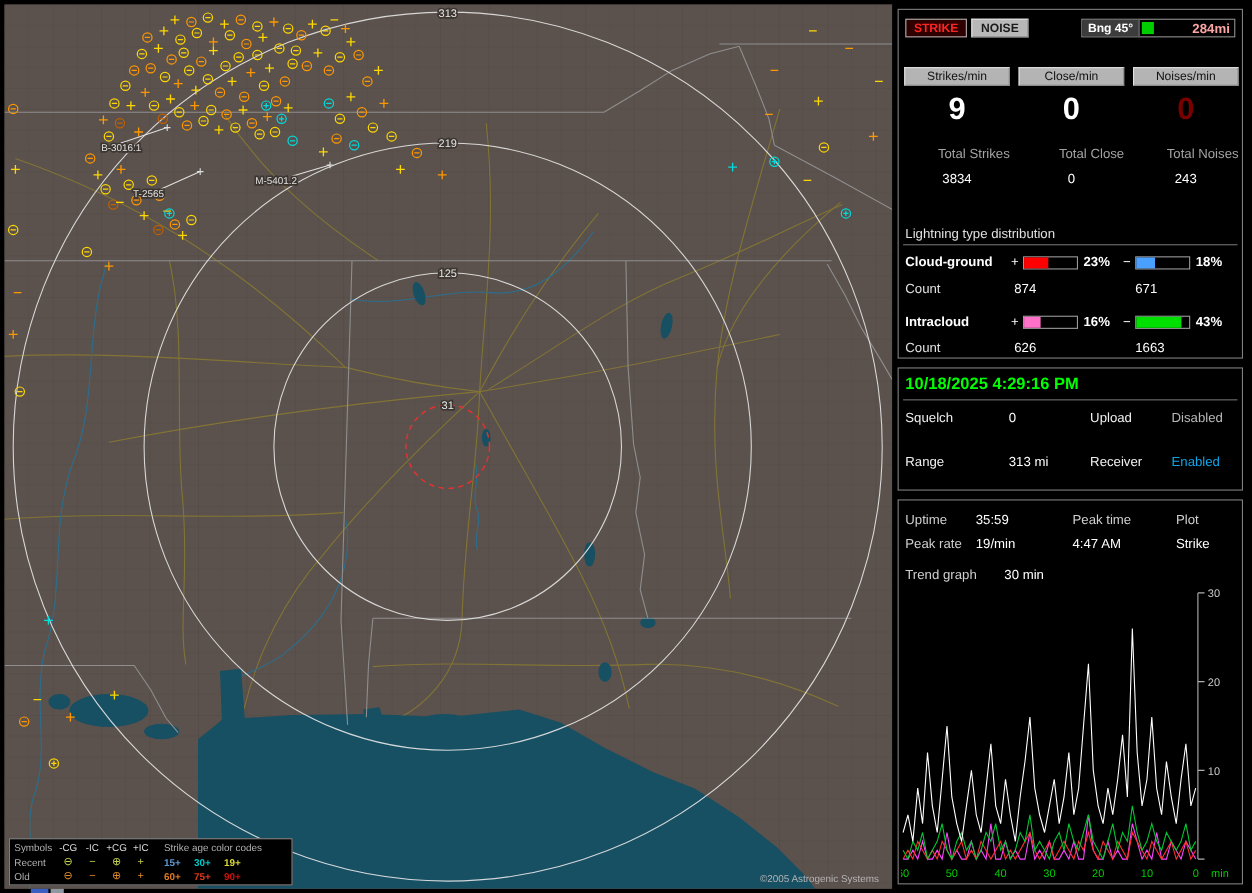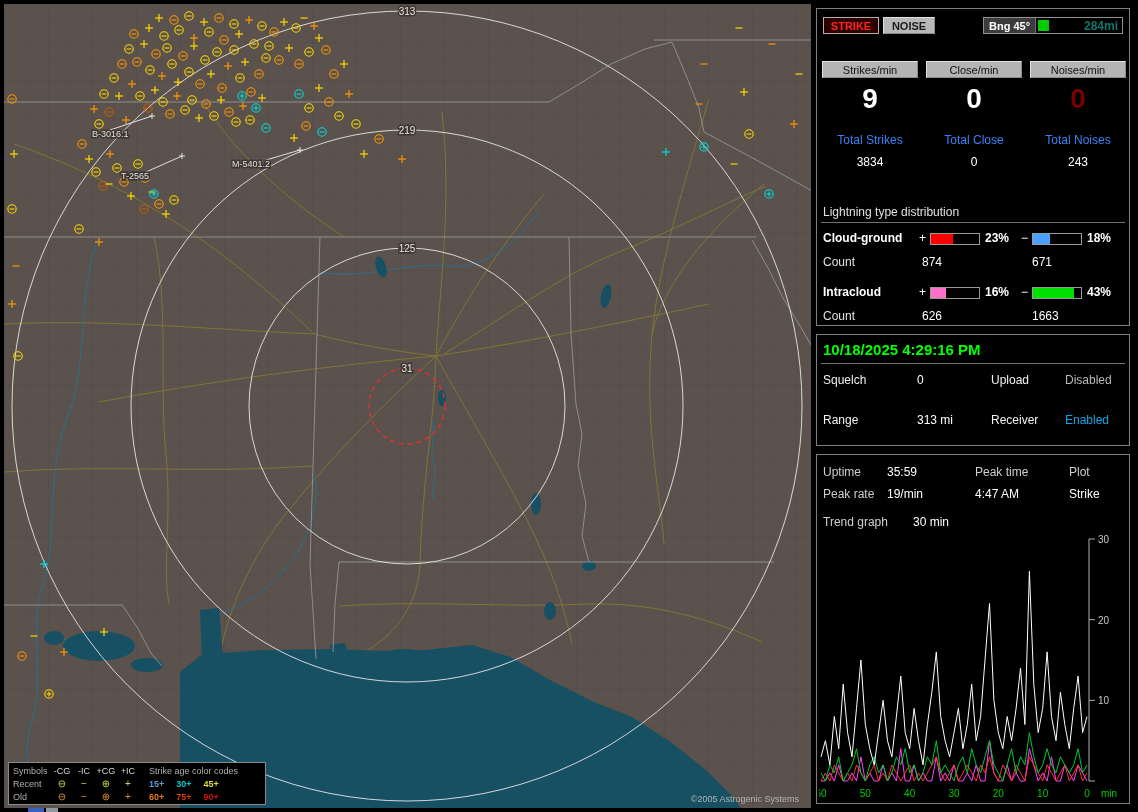--- a/index.html
+++ b/index.html
@@ -23,26 +23,26 @@
   .box{position:absolute;left:0;width:314px;background:#000;border:1px solid #7f7f7f;box-sizing:border-box;}
   #box1{top:8px;height:318px;}
   #box2{top:334px;height:112px;}
   #box3{top:454px;height:350px;}
   .btn{position:absolute;font-size:11px;font-weight:bold;padding:0;cursor:default;}
   .btn-strike{left:6px;top:8px;width:56px;height:17px;background:#2e0000;color:#ff2424;border:1px solid #b0b0b0;}
   .btn-noise{left:66px;top:8px;width:52px;height:17px;background:#b8b8b8;color:#1a1a1a;border:1px outset #e0e0e0;}
   .bearing{position:absolute;right:6px;top:8px;width:140px;height:17px;border:1px solid #909090;display:flex;align-items:center;background:#000;box-sizing:border-box;}
   .bng{background:#3c3c3c;color:#fff;font-weight:bold;font-size:11px;padding:0 5px;height:100%;display:flex;align-items:center;border-right:1px solid #707070;}
   .meter{width:11px;height:11px;background:#00cc00;margin-left:2px;}
-  .rng{flex:1;text-align:right;color:#0f766e;font-weight:bold;font-size:12px;padding-right:4px;}
+  .rng{flex:1;text-align:right;color:#fca5a5;font-weight:bold;font-size:12px;padding-right:4px;}
   .rate-btn{position:absolute;top:52px;width:96px;height:17px;background:#b4b4b4;color:#111;
             border:1px outset #e0e0e0;font-size:11px;font-weight:normal;text-align:center;line-height:15px;}
   .rb0{left:5px;} .rb1{left:109px;} .rb2{left:213px;}
   .rate-value{position:absolute;top:74px;width:96px;text-align:center;font-size:28px;font-weight:bold;}
-  .tot-label{position:absolute;top:124px;width:96px;text-align:center;color:#3b82f6;}
+  .tot-label{position:absolute;top:124px;width:96px;text-align:right;color:#a3a3a3;}
   .tot-value{position:absolute;top:146px;width:96px;text-align:center;color:#fff;}
   .dist-head{position:absolute;left:6px;top:196px;color:#e0e0e0;}
   .hr{position:absolute;left:4px;right:4px;border-top:1px solid #707070;}
   .dist-hr{top:213px;}
   .dist-row,.count-row{position:absolute;left:0;right:0;height:15px;}
   .dname{position:absolute;left:6px;font-weight:bold;}
   .dsign1{position:absolute;left:102px;}
   .dbar1{position:absolute;left:113px;top:2px;width:48px;height:10px;border:1px solid #9a9a9a;background:#000;}
   .dbar1 span,.dbar2 span{display:block;height:100%;width:0;}
   .dpct1{position:absolute;left:168px;font-weight:bold;}
@@ -732,21 +732,21 @@
         </div>
         <div class="lg-row">
           <span class="lg-c0">Recent</span>
           <span class="lg-c lg-sym" style="color:#c9d44e">⊖</span>
           <span class="lg-c lg-sym" style="color:#c9d44e">−</span>
           <span class="lg-c lg-sym" style="color:#c9d44e">⊕</span>
           <span class="lg-c lg-sym" style="color:#c9d44e">+</span>
           <span class="lg-age">
             <b style="color:#5b9bd5">15+</b>
             <b style="color:#00c8c8">30+</b>
-            <b style="color:#d9d93a">45+</b>
+            <b style="color:#d9d93a">19+</b>
           </span>
         </div>
         <div class="lg-row">
           <span class="lg-c0">Old</span>
           <span class="lg-c lg-sym" style="color:#e08a2a">⊖</span>
           <span class="lg-c lg-sym" style="color:#e08a2a">−</span>
           <span class="lg-c lg-sym" style="color:#e08a2a">⊕</span>
           <span class="lg-c lg-sym" style="color:#e08a2a">+</span>
           <span class="lg-age">
             <b style="color:#e07820">60+</b>

